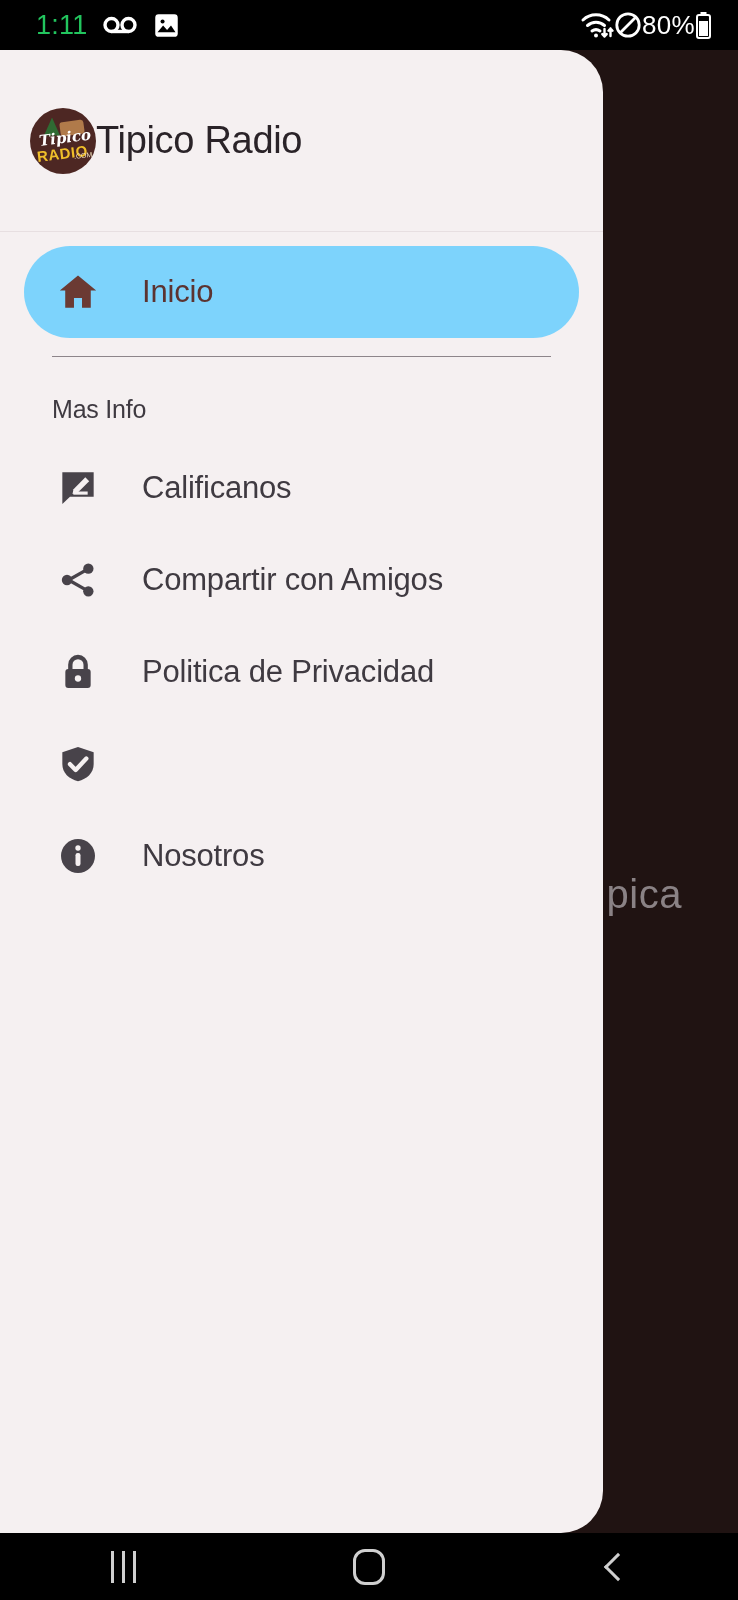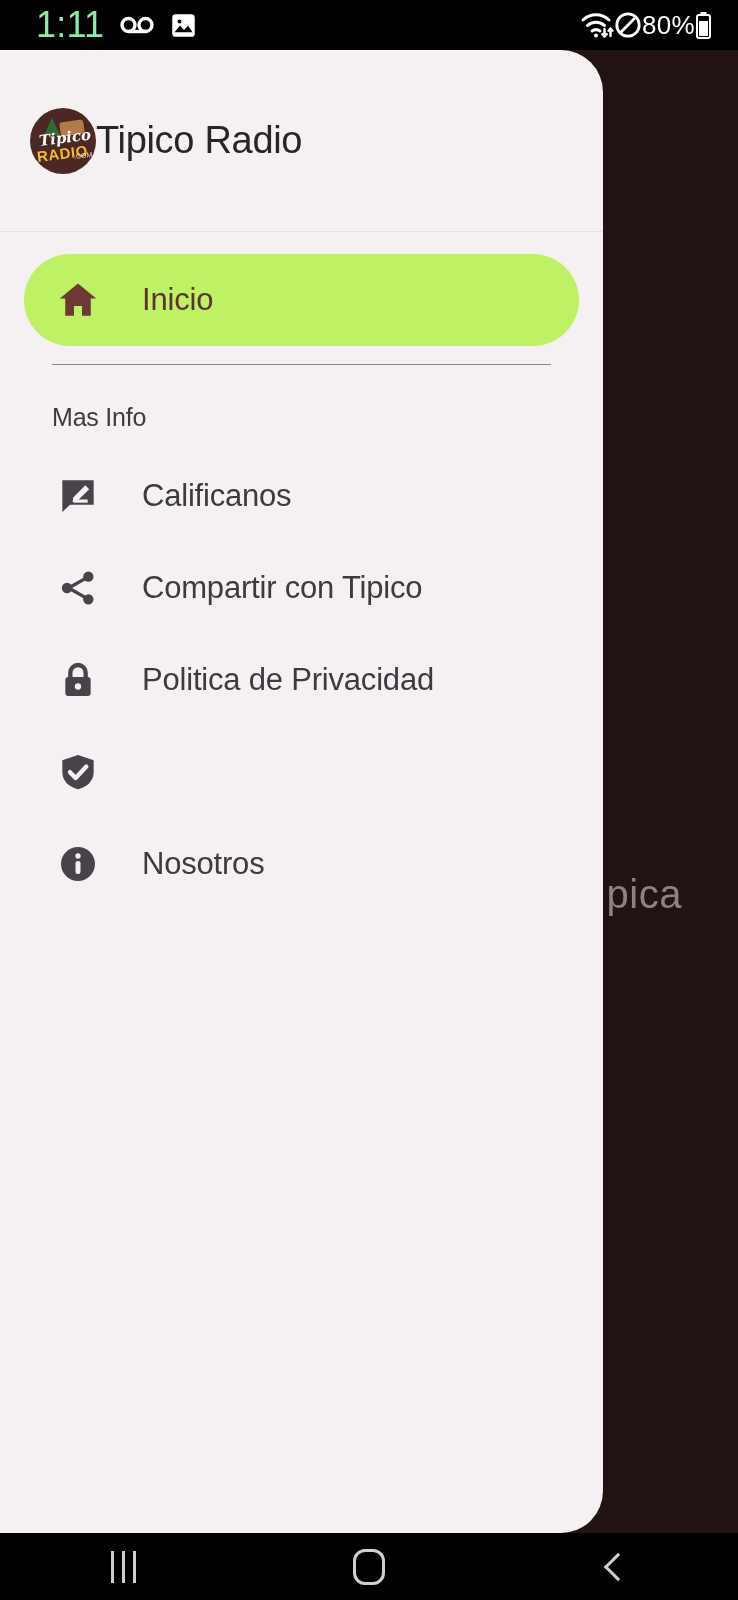--- a/index.html
+++ b/index.html
@@ -21,21 +21,21 @@
     width:738px; height:50px;
     background:#000;
     display:flex; align-items:center;
     justify-content:space-between;
     padding:0 26px 0 36px;
   }
   .sb-left, .sb-right { display:flex; align-items:center; }
   .sb-left { gap:16px; }
   .sb-right { }
   #status-clock {
-    color:#86efac; font-size:36px; font-weight:400;
+    color:#22c55e; font-size:27px; font-weight:400;
     letter-spacing:.2px;
   }
   #battery-text {
     color:#fff; font-size:26px; font-weight:400;
     letter-spacing:.3px;
   }
   .sb-icon { display:block; }
 
   
   #app-backdrop {
@@ -123,21 +123,21 @@
   
   #menu-list { padding-top:14px; }
 
   .nav-item {
     display:flex; align-items:center;
     height:92px;
     margin:0 24px;
     padding-left:32px;
     border-radius:46px;
   }
-  .nav-item.selected { background:#bef264;margin-top:8px; }
+  .nav-item.selected { background:#7dd3fc; }
   .nav-icon {
     width:44px; height:44px;
     display:flex; align-items:center; justify-content:center;
     flex:none;
   }
   .nav-label {
     margin-left:42px;
     font-size:31px;
     color:#3f3a41;
     letter-spacing:-.2px;
@@ -276,21 +276,21 @@
       <div class="nav-item">
         <span class="nav-icon">
           <svg width="40" height="40" viewBox="0 0 24 24">
             <line x1="6.4" y1="12" x2="17.6" y2="5.6" stroke="#48434a" stroke-width="2"></line>
             <line x1="6.4" y1="12" x2="17.6" y2="18.4" stroke="#48434a" stroke-width="2"></line>
             <circle cx="18.2" cy="5.2" r="3.1" fill="#48434a"></circle>
             <circle cx="5.4" cy="12" r="3.1" fill="#48434a"></circle>
             <circle cx="18.2" cy="18.8" r="3.1" fill="#48434a"></circle>
           </svg>
         </span>
-        <span class="nav-label">Compartir con Tipico</span>
+        <span class="nav-label">Compartir con Amigos</span>
       </div>
 
       <div class="nav-item">
         <span class="nav-icon">
           <svg width="40" height="40" viewBox="0 0 24 24">
             <path d="M7.4 10.4V7.6a4.6 4.6 0 0 1 9.2 0v2.8" fill="none" stroke="#48434a" stroke-width="2.6"></path>
             <rect x="4.4" y="10.2" width="15.2" height="11.4" rx="1.8" fill="#48434a"></rect>
             <circle cx="12" cy="15.9" r="1.9" fill="#f5f0f1"></circle>
           </svg>
         </span>

